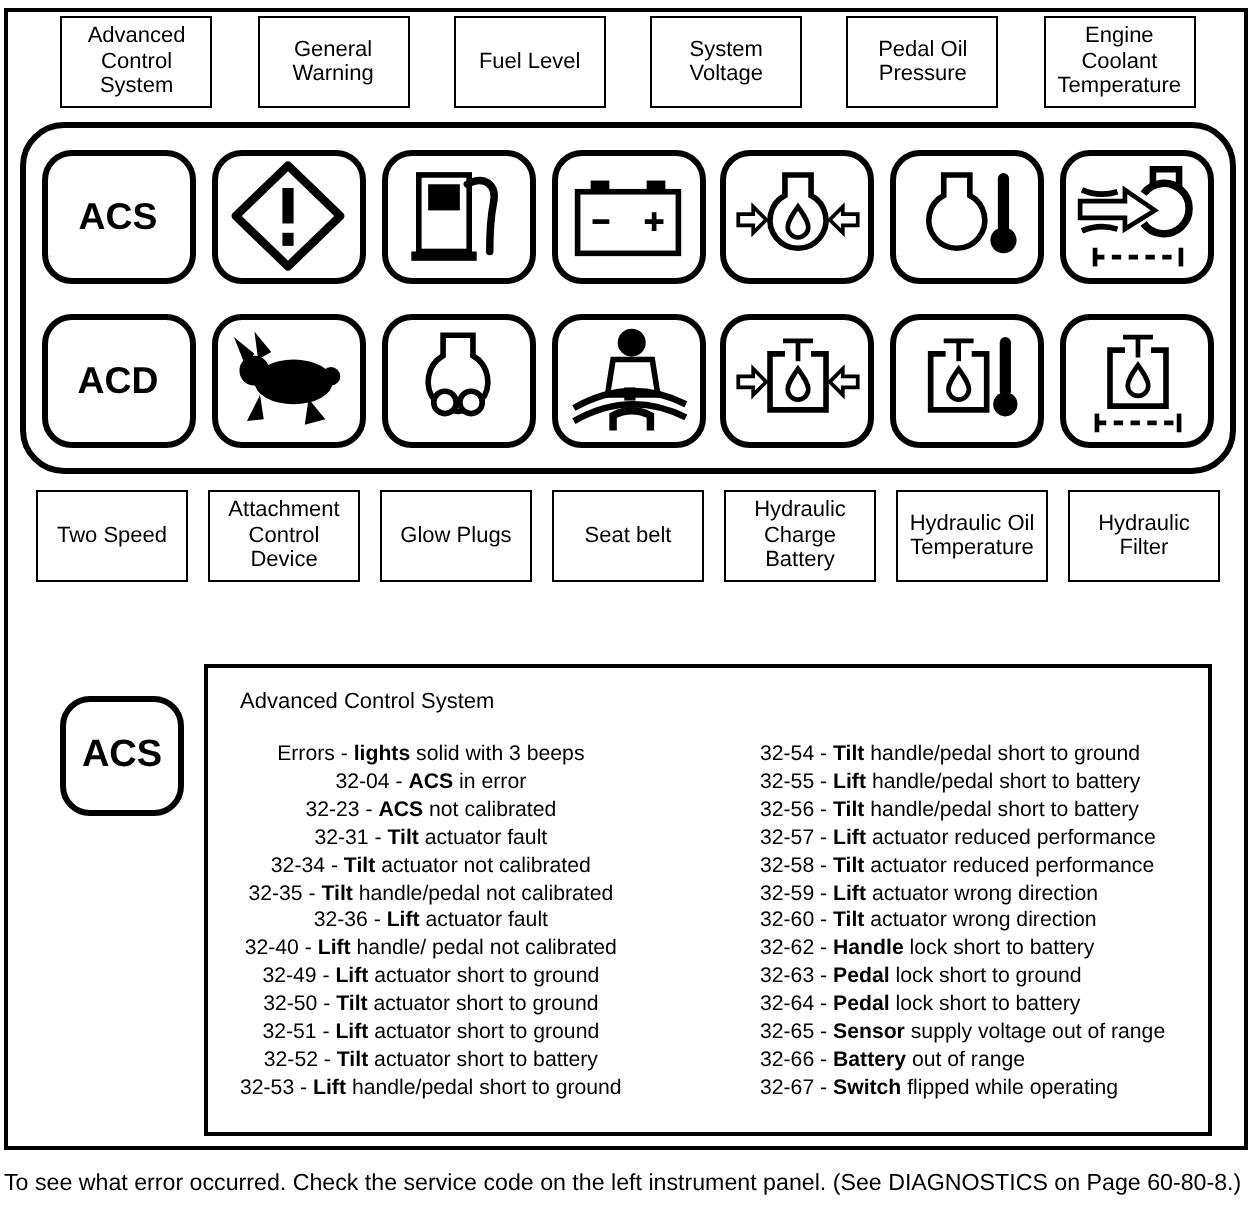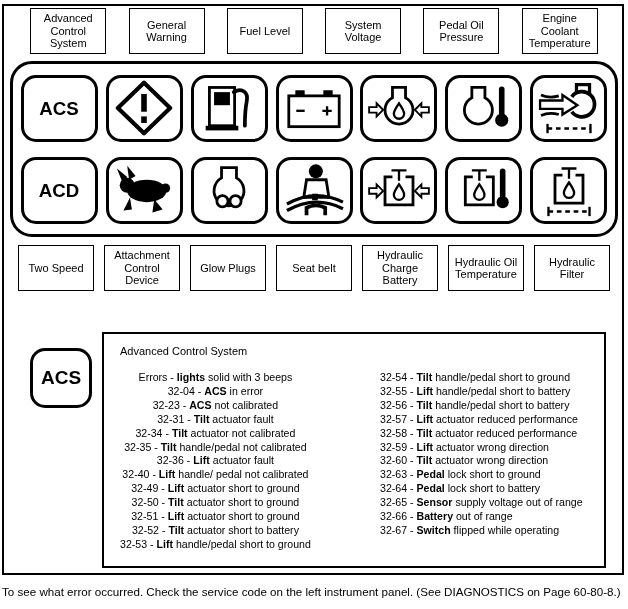--- a/index.html
+++ b/index.html
@@ -219,20 +219,21 @@
       <div class="err-line">32-53 - <b>Lift</b> handle/pedal short to ground</div>
     </div>
   <div class="err-col right">
       <div class="err-line">32-54 - <b>Tilt</b> handle/pedal short to ground</div>
       <div class="err-line">32-55 - <b>Lift</b> handle/pedal short to battery</div>
       <div class="err-line">32-56 - <b>Tilt</b> handle/pedal short to battery</div>
       <div class="err-line">32-57 - <b>Lift</b> actuator reduced performance</div>
       <div class="err-line">32-58 - <b>Tilt</b> actuator reduced performance</div>
       <div class="err-line">32-59 - <b>Lift</b> actuator wrong direction</div>
       <div class="err-line">32-60 - <b>Tilt</b> actuator wrong direction</div>
+      <div class="err-line">32-62 - <b>Handle</b> lock short to battery</div>
       <div class="err-line">32-63 - <b>Pedal</b> lock short to ground</div>
       <div class="err-line">32-64 - <b>Pedal</b> lock short to battery</div>
       <div class="err-line">32-65 - <b>Sensor</b> supply voltage out of range</div>
       <div class="err-line">32-66 - <b>Battery</b> out of range</div>
       <div class="err-line">32-67 - <b>Switch</b> flipped while operating</div>
     </div>
 </div>
 
 <div class="footer">To see what error occurred. Check the service code on the left instrument panel. (See DIAGNOSTICS on Page 60-80-8.)</div>
 

